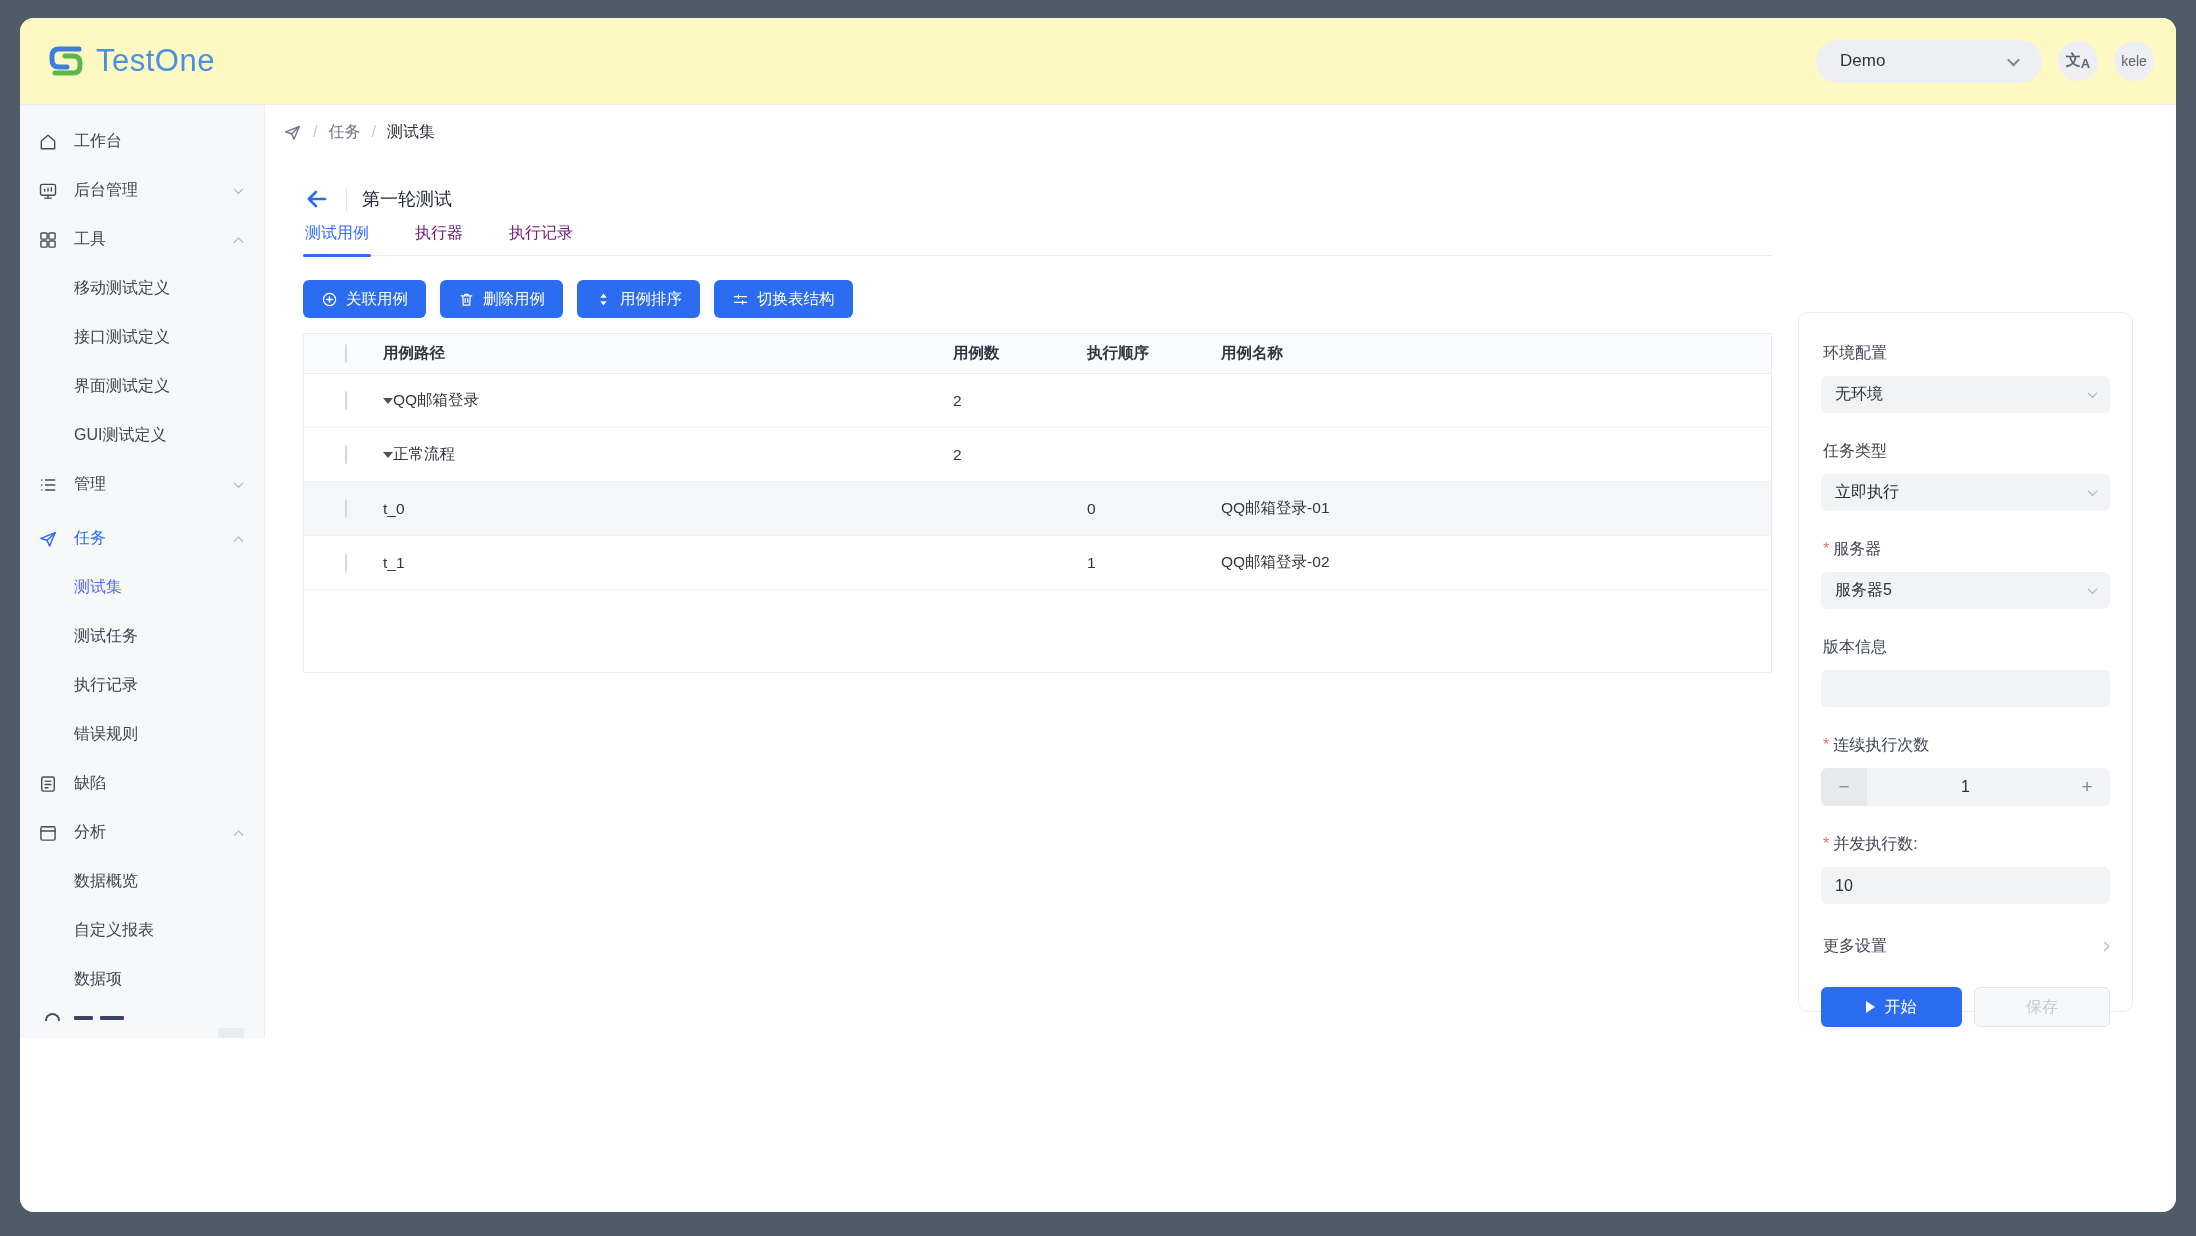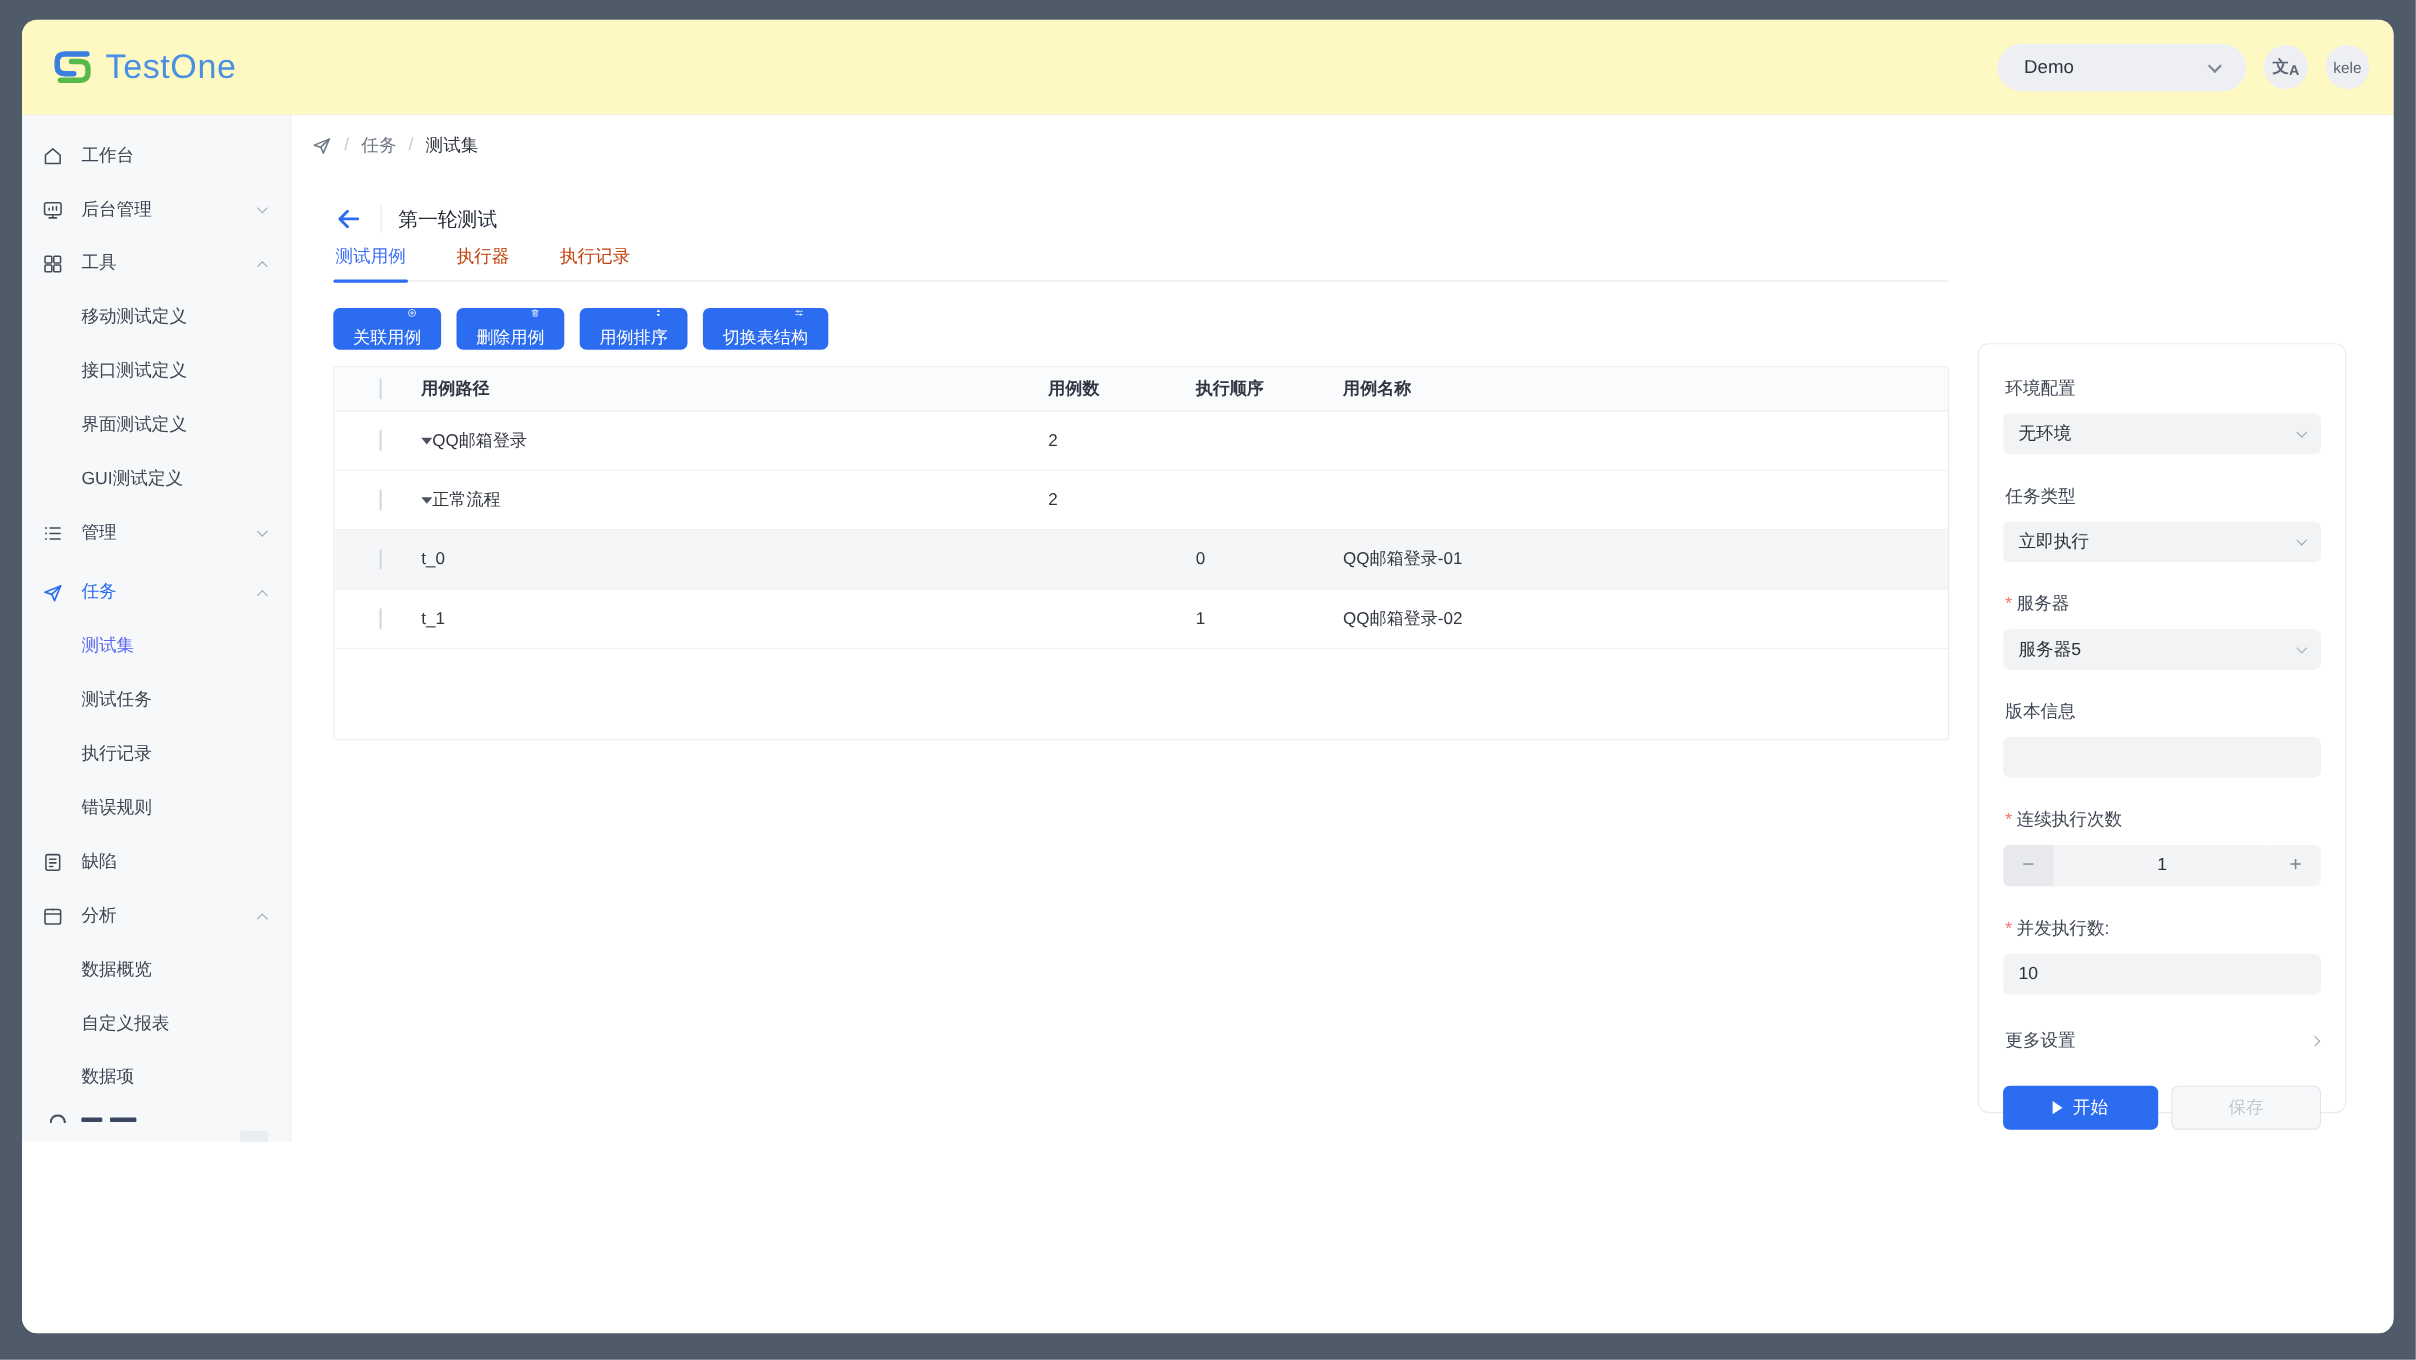--- a/index.html
+++ b/index.html
@@ -61,29 +61,29 @@
   .bc-mid { color:#6f7684; cursor:pointer; }
   .bc-last { color:#2c313c; }
 
   .left-pane { position:absolute; left:38px; top:64px; width:1469px; }
   .title-row { margin-top:12px; height:36px; display:flex; align-items:center; gap:15px; }
   .back-btn { width:28px; height:28px; display:flex; align-items:center; justify-content:center; cursor:pointer; }
   .title-div { width:1px; height:24px; background:#e3e6eb; }
   .page-title { font-size:18px; color:#252a35; font-weight:500; }
 
   .tabs { margin-top:2px; height:37px; display:flex; gap:42px; border-bottom:1px solid #e8eaee; }
-  .tab { position:relative; font-size:16px; color:#c2410c; cursor:pointer; padding:4px 2px 0; }
+  .tab { position:relative; font-size:16px; color:#701a75; cursor:pointer; padding:4px 2px 0; }
   .tab.active { color:#3a6df4; }
   .tab.active::after { content:""; position:absolute; left:0; right:0; bottom:-2px; height:3px;
                        border-radius:2px; background:#2f6bf3; }
 
   .toolbar { margin-top:24px; display:flex; gap:14px; }
   .t-btn { height:38px; background:#2b6cf0; color:#fff; border:none; border-radius:6px;
-           display:flex; align-items:flex-end; gap:8px; padding:0 18px; font-size:15.5px; cursor:pointer;
-           font-family:inherit;flex-direction:column; }
+           display:flex; align-items:center; gap:8px; padding:0 18px; font-size:15.5px; cursor:pointer;
+           font-family:inherit; }
   .t-btn svg { width:17px; height:17px; }
 
   .table { margin-top:15px; border:1px solid #e9ebef; border-radius:2px; }
   .t-grid { display:grid; grid-template-columns:60px 570px 134px 134px 1fr; align-items:center; }
   .t-head { height:40px; background:#fafbfc; border-bottom:1px solid #e9ebef; }
   .t-head > div { font-size:15.5px; font-weight:bold; color:#2f3542; padding-left:19px; }
   .t-row { height:54px; border-bottom:1px solid #eef0f3; }
   .t-row > div { font-size:15.5px; color:#30353f; padding-left:19px; }
   .t-row.shaded { background:#f5f6f8; }
   .t-empty { height:82px; }

